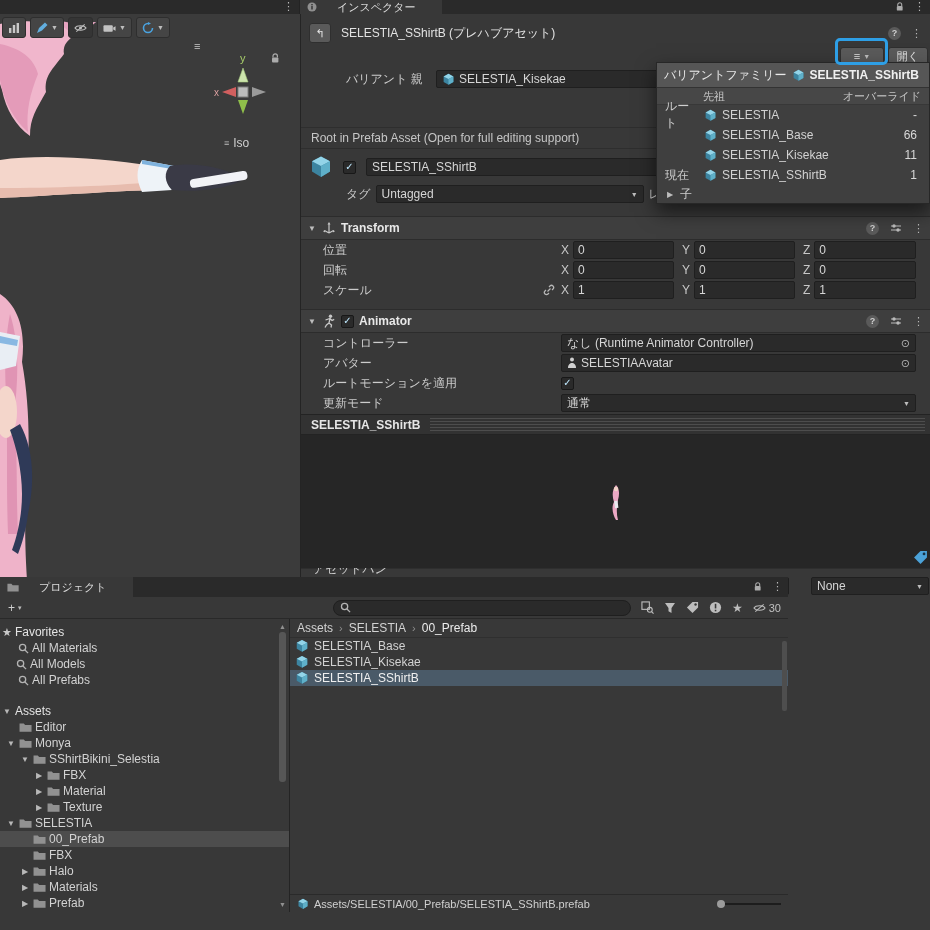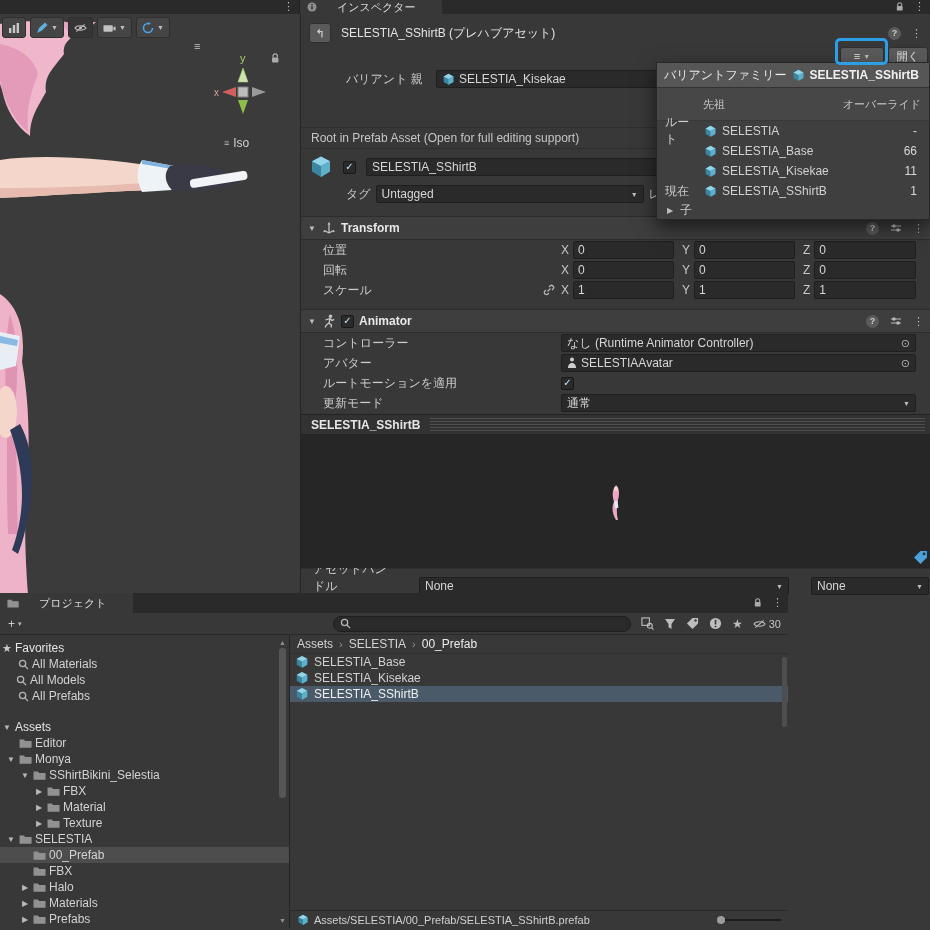--- a/index.html
+++ b/index.html
@@ -48,30 +48,30 @@
   #prevhead .ptitle{font-weight:bold;color:#e6e6e6}
   #prevhead .grip{flex:1;height:13px;background-image:repeating-linear-gradient(to bottom,#4d4d4d 0 1px,transparent 1px 3px)}
   #preview{height:133px;background:#262626;position:relative;flex:none}
   #abrow{height:27px;display:flex;align-items:flex-end;gap:22px;padding:0 1px 0 12px;border-top:1px solid #2e2e2e;flex:none}
   #abrow .ablabel{width:84px;color:#cccccc}
   
   #vpopup{position:absolute;left:656px;top:62px;width:274px;z-index:40;background:#3f3f3f;border:1px solid #272727;box-shadow:0 8px 18px rgba(0,0,0,.55)}
   .vp-head{height:25px;background:#565656;display:flex;align-items:center;gap:5px;padding:0 7px;border-bottom:1px solid #333}
   .vp-head .t1{color:#e8e8e8}
   .vp-head .t2{font-weight:bold;color:#f0f0f0}
-  .vp-cols{height:16px;background:#474747;display:flex;align-items:center;font-size:11px;color:#c6c6c6;padding:16px 8px;border-bottom:1px solid #383838}
+  .vp-cols{height:16px;background:#474747;display:flex;align-items:center;font-size:11px;color:#c6c6c6;padding:8px 8px;border-bottom:1px solid #383838}
   .vp-cols .c1{margin-left:38px}
   .vp-cols .c2{margin-left:auto}
   .vp-row{height:20px;display:flex;align-items:center;padding:0 8px;gap:5px}
   .vp-side{width:34px;color:#cfcfcf;flex:none}
   .vp-count{margin-left:auto;text-align:right;color:#d8d8d8;padding-right:4px}
   .vp-foot{height:18px;display:flex;align-items:center;padding:0 8px;gap:5px;color:#cfcfcf}
   #hlbox{position:absolute;left:835px;top:38px;width:53px;height:27px;border:3px solid #2e9fe6;border-radius:5px;z-index:50;pointer-events:none}
   
-  #project{position:absolute;left:0;top:593px;width:788px;height:335px;background:#383838;display:flex;flex-direction:column}
+  #project{position:absolute;left:0;top:577px;width:788px;height:335px;background:#383838;display:flex;flex-direction:column}
   #proj-tabstrip{height:20px;background:#2a2a2a;display:flex;position:relative;flex:none}
   #proj-tabstrip .tab{height:20px}
   #proj-toolbar{height:22px;background:#383838;border-bottom:1px solid #292929;display:flex;align-items:center;padding:0 5px;flex:none}
   .pbtn{display:flex;align-items:center;gap:3px;color:#cfcfcf;padding:0 3px}
   #psearch{width:298px;height:16px;background:#2a2a2a;border:1px solid #1f1f1f;border-radius:8px;display:flex;align-items:center;padding:0 6px;gap:4px;margin-left:auto}
   #psearch input{flex:1;background:transparent;border:none;outline:none;color:#ddd;font-size:11px;font-family:inherit}
   .ptool-icons{display:flex;align-items:center;gap:10px;margin-left:10px;margin-right:2px;color:#c0c0c0}
   #proj-body{display:flex;flex:1;overflow:hidden}
   #ptree{width:290px;border-right:1px solid #242424;position:relative;padding-top:5px;overflow:hidden;flex:none}
   .trow{height:16px;display:flex;align-items:center;gap:3px;font-size:12px;white-space:nowrap}
@@ -764,21 +764,21 @@
             </span>
           <span>Materials</span>
         </div>
         <div class="trow" style="padding-left:20px">
           <span class="arr">▶</span>
           <span>
               <svg width="13" height="11" viewBox="0 0 14 12">
                 <use href="#folder"></use>
               </svg>
             </span>
-          <span>Prefabs</span>
+          <span>Prefab</span>
         </div>
         <div class="trow" style="padding-left:20px">
           
           
           
         </div>
         <div id="tree-scroll">
           <span>▲</span>
           <div class="thumb"></div>
           <span class="dn">▼</span>

